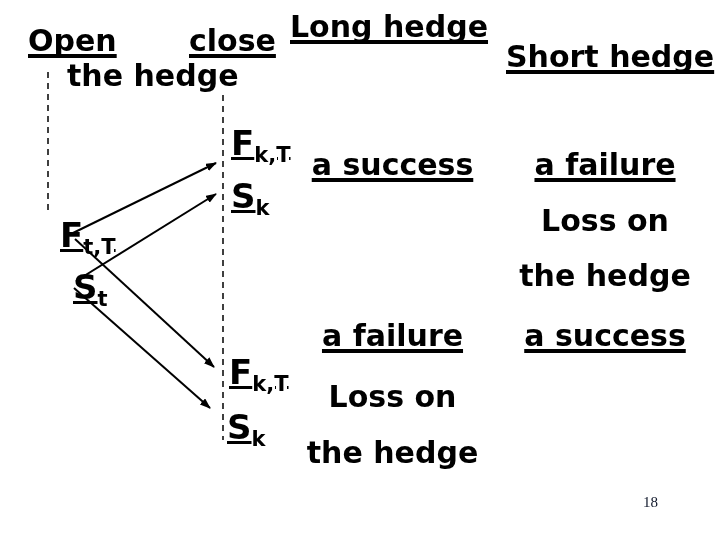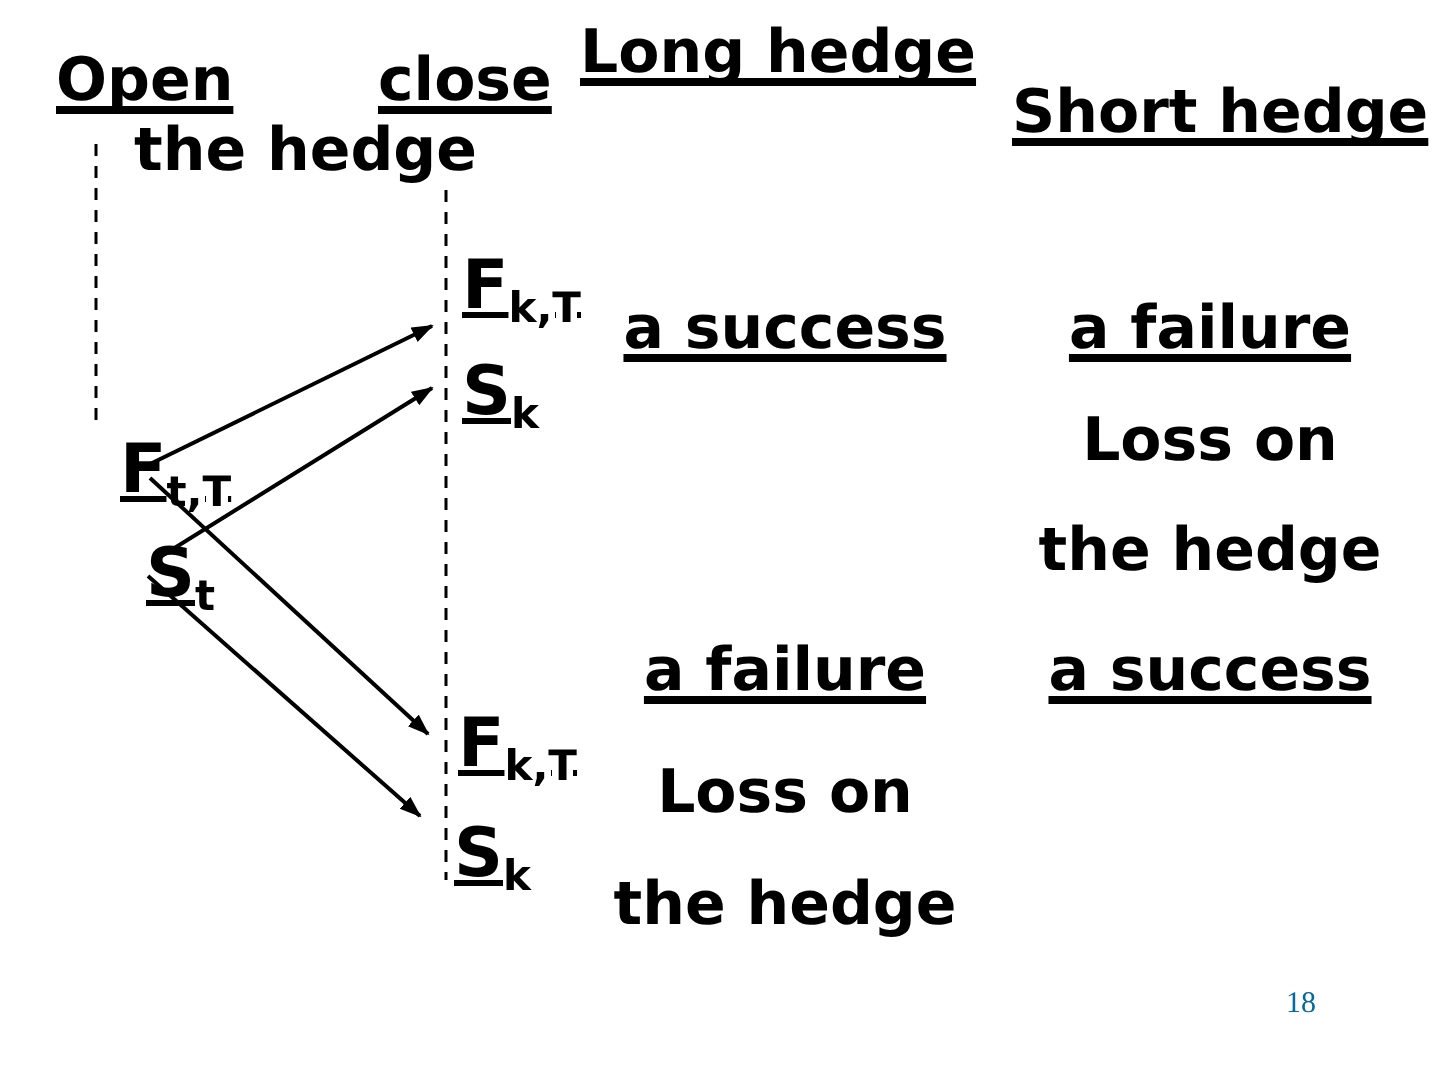--- a/index.html
+++ b/index.html
@@ -13,21 +13,21 @@
   }
   .u {
     text-decoration:underline; text-decoration-thickness:4px;
     text-underline-offset:3px; text-decoration-skip-ink:none;
   }
   .sym { font-size:34px; line-height:1;text-decoration:underline; }
   .sub { font-size:21px; vertical-align:-7px; }
   .col-long  { left:295px; width:195px; text-align:center; }
   .col-short { left:505px; width:200px; text-align:center; }
   .pagenum {
-    position:absolute; left:643px; top:495px; color:#0369a1;
+    position:absolute; left:643px; top:495px; color:#0f172a;
     font-family:"Liberation Serif","DejaVu Serif",serif; font-size:15px;
     font-weight:normal; line-height:1;
   }
   svg.overlay { position:absolute; left:0; top:0; }
   .dash  { stroke:#000; stroke-width:1.5; stroke-dasharray:6 5; }
   .arrow { stroke:#000; stroke-width:2; }
 </style>
 </head>
 <body>
 

